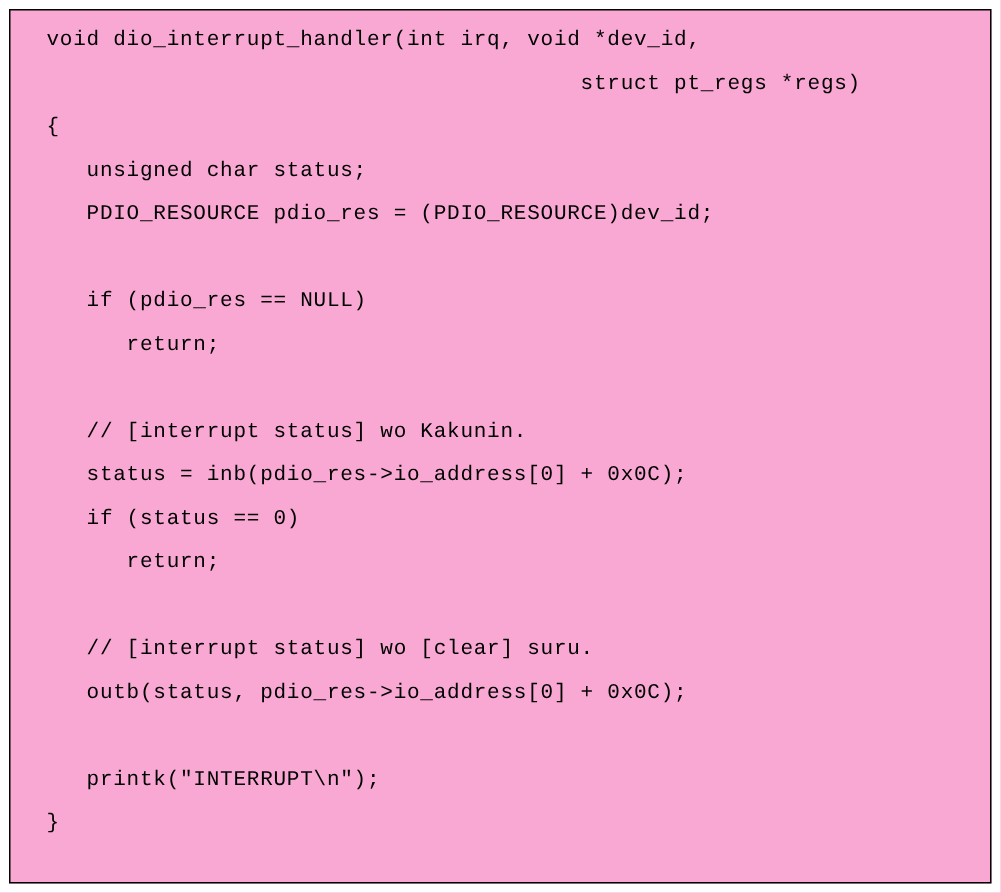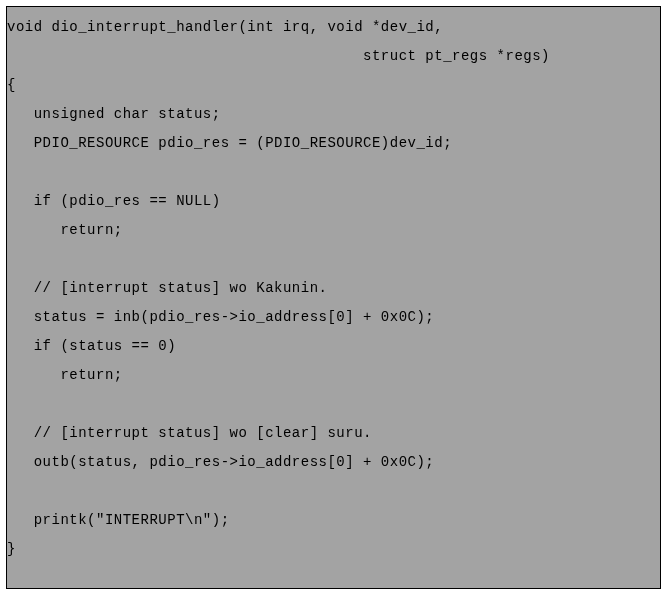--- a/index.html
+++ b/index.html
@@ -7,25 +7,25 @@
     padding: 0;
     background: #ffffff;
     width: 667px;
     height: 595px;
     display: flex;
     align-items: center;
     justify-content: center;
   }
   .code-box {
     border: 1px solid #000;
-    background: #a3a3a3;
+    background: #f9a8d4;
     width: 655px;
     height: 583px;
     box-sizing: border-box;
-    padding: 6px 0;
+    padding: 6px 24px;
     font-family: "Courier New", monospace;
     font-size: 14px;
     line-height: 29px;
     white-space: pre;
     letter-spacing: 0.5px;
     overflow: hidden;
   }
 </style>
 </head>
 <body>

